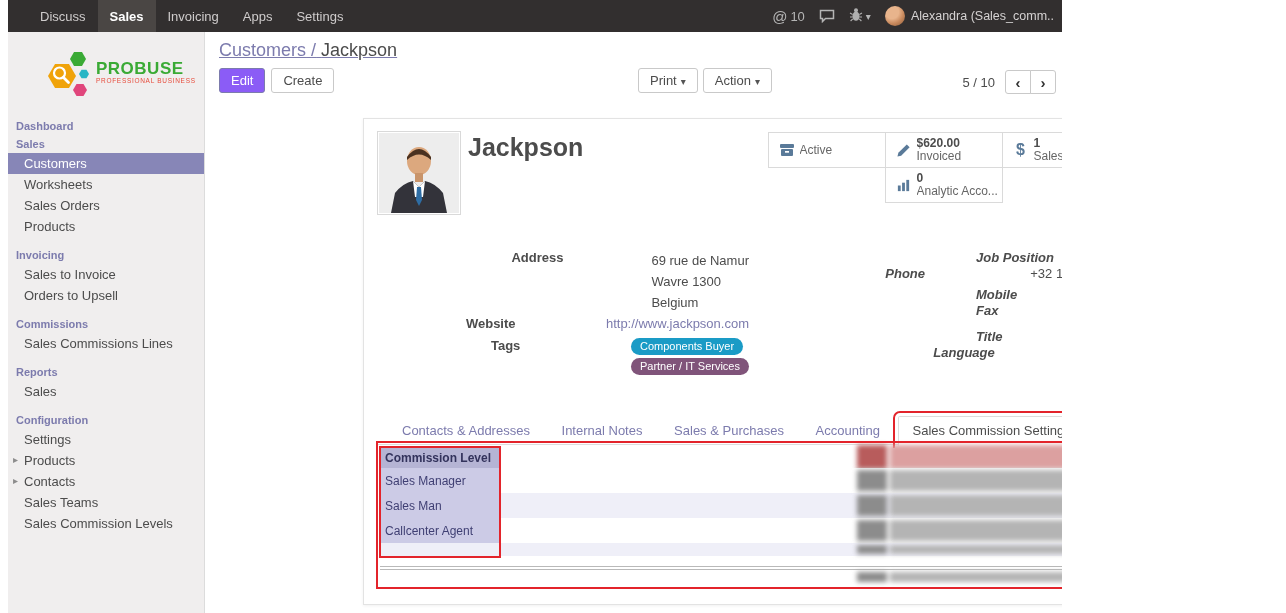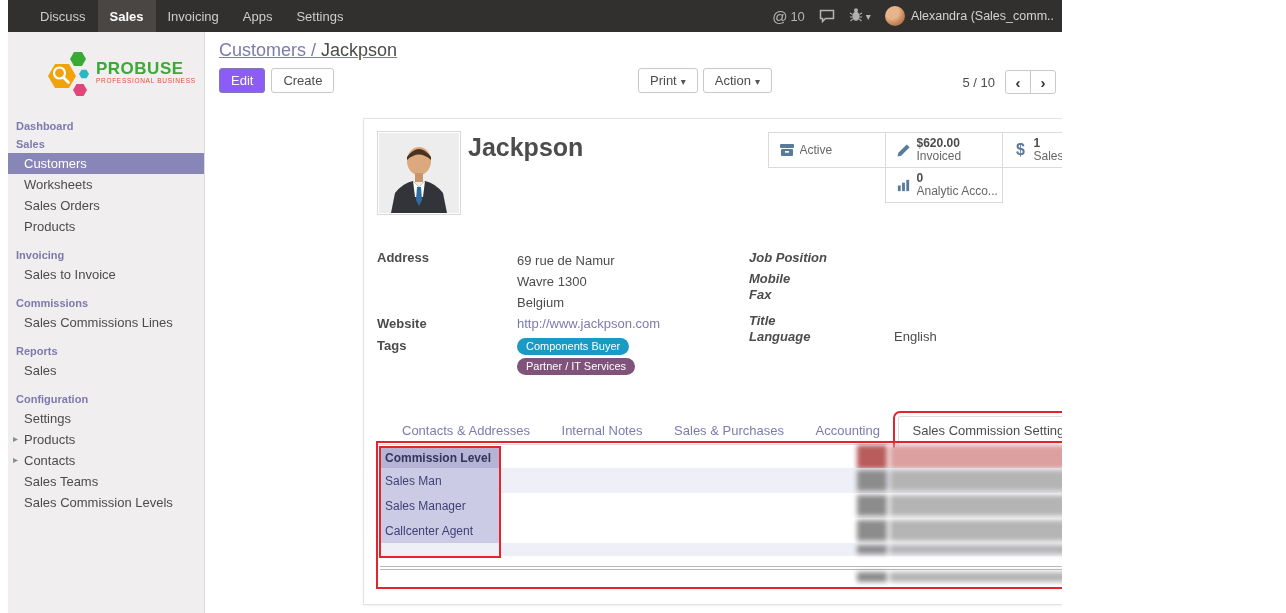--- a/index.html
+++ b/index.html
@@ -60,21 +60,21 @@
   .stat-icon { width:26px; flex:0 0 26px; display:flex; align-items:center; justify-content:center; color:#5a7a99; }
   .stat-txt { display:flex; flex-direction:column; line-height:13px; font-size:12px; overflow:hidden; white-space:nowrap; }
   .stat-val { font-weight:bold; color:#4c4c4c; }
   .stat-val:empty { display:none; }
   .stat-lbl { color:#666; }
   .dollar-glyph { font-size:16px; font-weight:bold; }
 
   
   .fields { position:absolute; left:13px; top:131px; width:744px; display:flex; font-size:13px; }
   .fgroup { width:50%; }
-  .frow { display:flex; }
+  .frow { display:flex;justify-content:flex-end; }
   .flabel { font-weight:bold; color:#4c4c4c; }
   .fgroup-left .flabel { flex:0 0 140px; }
   .fgroup-right .flabel { flex:0 0 145px;font-style:italic; }
   .addr-lines div { line-height:21px; }
   .mt3 { margin-top:3px; } .mt5 { margin-top:5px; } .mt7 { margin-top:7px; } .mt10 { margin-top:10px; }
   .link { color:#7c7bad; cursor:pointer; text-decoration:none; }
   .pill { display:inline-block; color:#fff; font-size:11px; padding:2px 9px 3px; border-radius:10px; margin-bottom:3px; }
   .pill-blue { background:#1a9bc6; }
   .pill-purple { background:#80547a; }
   .fgroup-right .frow { min-height:16px; line-height:16px; }
@@ -173,20 +173,21 @@
       <div class="side-heading">Sales</div>
       <div class="side-item active">Customers</div>
       <div class="side-item">Worksheets</div>
       <div class="side-item">Sales Orders</div>
       <div class="side-item">Products</div>
     </div>
 
     <div class="side-section">
       <div class="side-heading">Invoicing</div>
       <div class="side-item">Sales to Invoice</div>
+      <div class="side-item">Orders to Upsell</div>
     </div>
 
     <div class="side-section">
       <div class="side-heading">Commissions</div>
       <div class="side-item">Sales Commissions Lines</div>
     </div>
 
     <div class="side-section">
       <div class="side-heading">Reports</div>
       <div class="side-item">Sales</div>
@@ -316,20 +317,24 @@
               <span class="pill pill-purple">Partner / IT Services</span>
             </span>
           </div>
         </div>
 
         <div class="fgroup fgroup-right">
           <div class="frow">
             <span class="flabel">Job Position</span>
             <span class="fvalue"></span>
           </div>
+          <div class="frow">
+            <span class="flabel">Phone</span>
+            <span class="fvalue">+32 10 588 558</span>
+          </div>
           <div class="frow mt5">
             <span class="flabel">Mobile</span>
             <span class="fvalue"></span>
           </div>
           <div class="frow">
             <span class="flabel">Fax</span>
             <span class="fvalue"></span>
           </div>
           <div class="frow mt10">
             <span class="flabel">Title</span>
@@ -351,29 +356,29 @@
       </div>
 
       <div class="ctable">
         <div class="trow thead">
           <div class="cl-cell">Commission Level</div>
           <div class="blur">
               <div class="b1"></div>
               <div class="b2"></div>
             </div>
         </div>
+        <div class="trow">
+          <div class="cl-cell">Sales Manager</div>
+          <div class="blur">
+              <div class="b1"></div>
+              <div class="b2"></div>
+            </div>
+        </div>
         <div class="trow alt">
           <div class="cl-cell">Sales Man</div>
-          <div class="blur">
-              <div class="b1"></div>
-              <div class="b2"></div>
-            </div>
-        </div>
-        <div class="trow">
-          <div class="cl-cell">Sales Manager</div>
           <div class="blur">
               <div class="b1"></div>
               <div class="b2"></div>
             </div>
         </div>
         <div class="trow">
           <div class="cl-cell">Callcenter Agent</div>
           <div class="blur">
               <div class="b1"></div>
               <div class="b2"></div>

